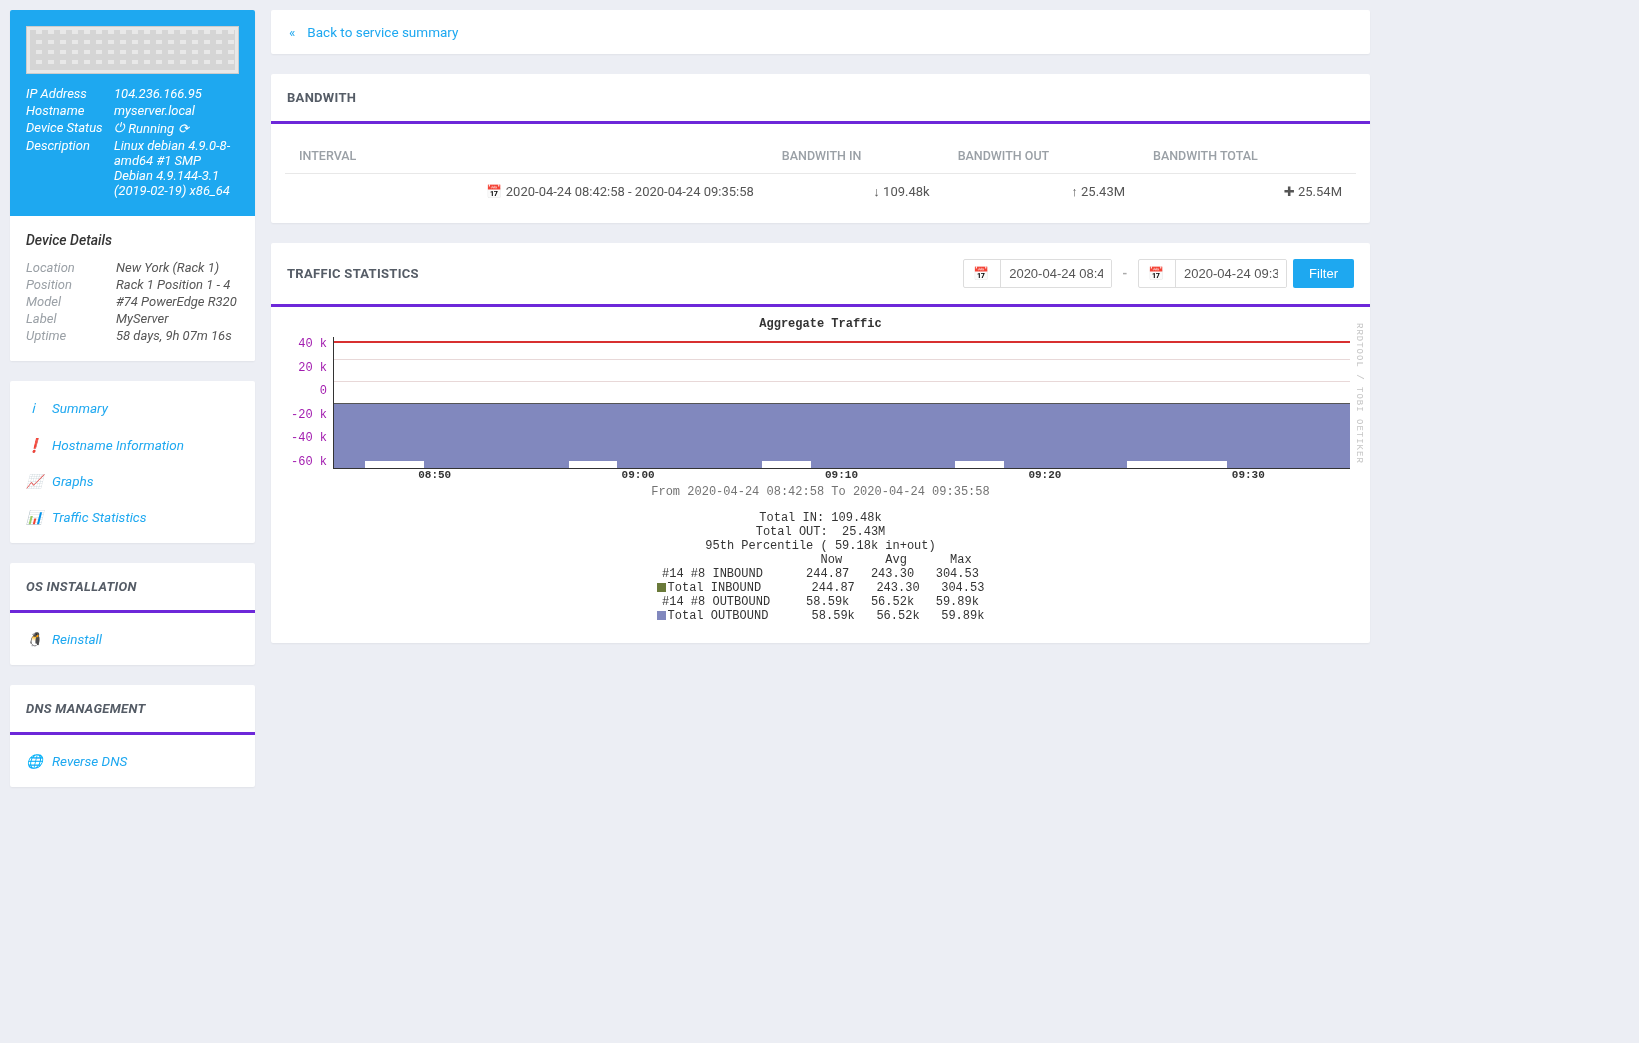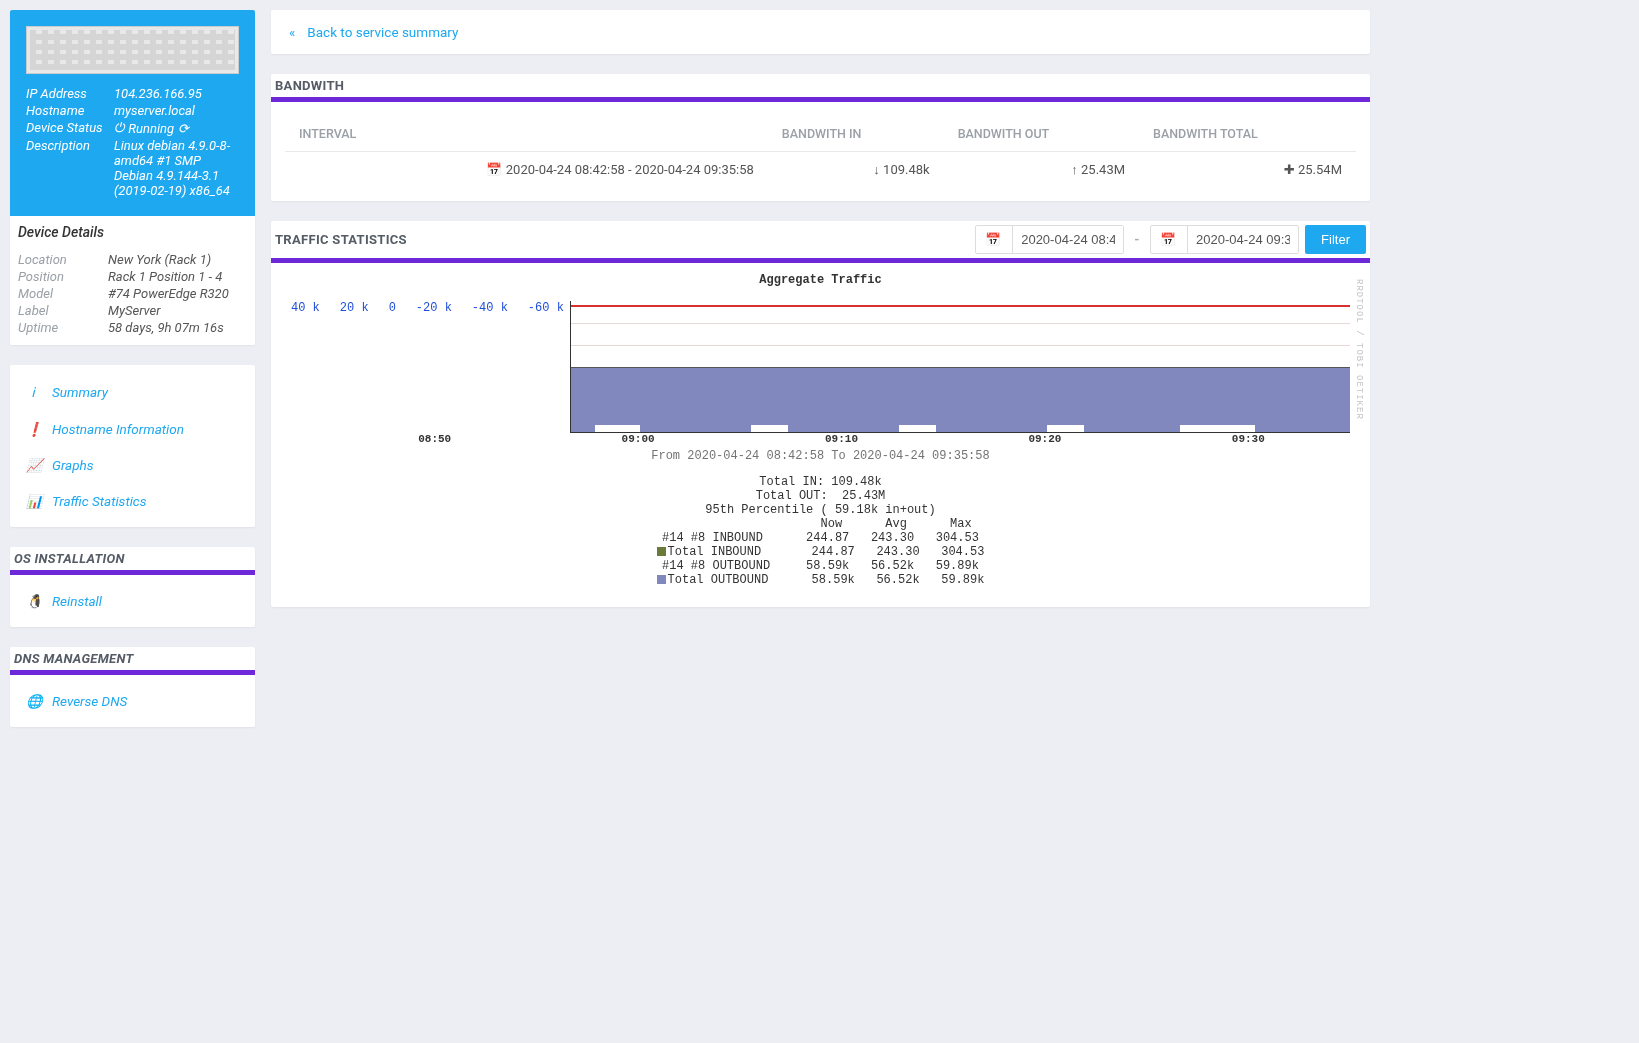--- a/index.html
+++ b/index.html
@@ -60,39 +60,39 @@
 .server-info-row {
   display: flex;
   font-size: 13px;
   margin-bottom: 2px;
 }
 .server-info-row .label { width: 88px; flex-shrink: 0; }
 .server-info-row .value { flex: 1; }
 .status-running { display: inline-flex; align-items: center; gap: 4px; }
 .device-details {
   background: #fff;
-  padding: 8px;
+  padding: 16px;
   border-radius: 0 0 2px 2px;
 }
 .device-details h4 {
   font-size: 14px;
   font-weight: 500;
   color: #333;
   margin-bottom: 12px;
 }
 .detail-row {
   display: flex;
   font-size: 13px;
   margin-bottom: 2px;
 }
 .detail-row .dlabel { width: 90px; color: #9aa0a6; }
 .detail-row .dvalue { color: #555; flex: 1; }
 .panel-header {
-  padding: 4px;
-  border-bottom: 5px solid #6d28d9;
+  padding: 16px;
+  border-bottom: 3px solid #6d28d9;
   font-weight: 700;
   color: #555c66;
   font-size: 13px;
   letter-spacing: 0.3px;
 }
 .panel-header.flex { display: flex; align-items: center; justify-content: space-between; }
 .menu-list { list-style: none; padding: 8px 0; }
 .menu-list li a {
   display: flex;
   align-items: center;
@@ -162,31 +162,30 @@
   font-size: 13px;
   cursor: pointer;
 }
 .dash { color: #aaa; padding: 0 4px; }
 .chart-area {
   font-family: "Courier New", monospace;
   font-size: 12px;
   padding: 10px 20px 20px;
   position: relative;
 }
-.chart-title { text-align: center; font-weight: 700; margin-bottom: 14px; color:#333;}
+.chart-title { text-align: center; font-weight: 700; margin-bottom: 6px; color:#333;}
 .chart-wrap { display:flex; }
 .y-axis {
   display: flex;
-  flex-direction: row;
+  flex-direction: column;
   justify-content: space-between;
   text-align: right;
   padding-right: 6px;
-  color: #1d4ed8;
+  color: #a21caf;
   height: 132px;
-  gap: 20px;
 }
 .plot {
   flex: 1;
   position: relative;
   height: 132px;
   border-left: 1px solid #333;
   border-bottom: 1px solid #333;
 }
 .grid-h { position:absolute; left:0; right:0; height:1px; background:#e8d8d8;}
 .plot .upper { position:absolute; top:0; left:0; right:0; height:50%; }

